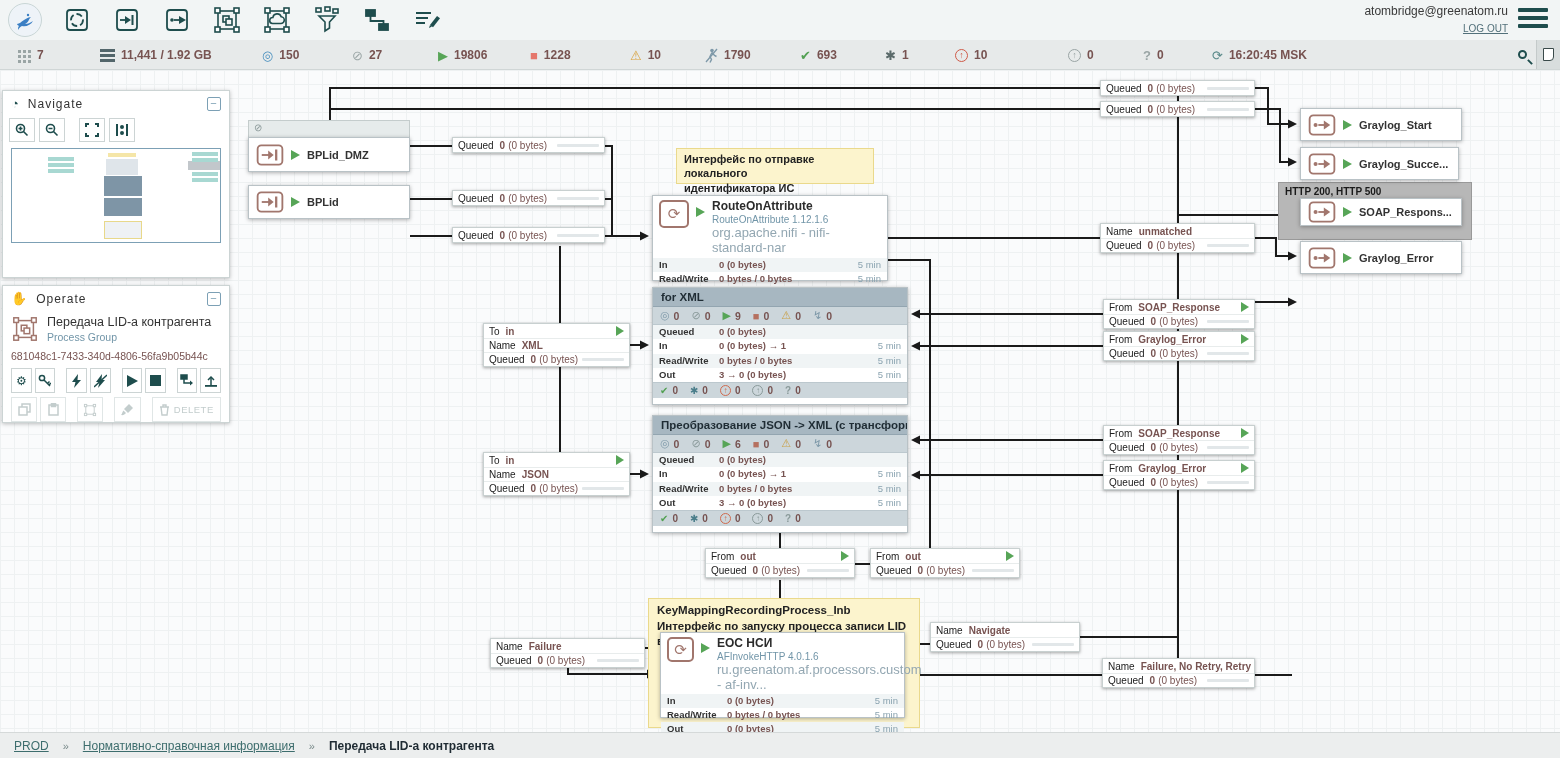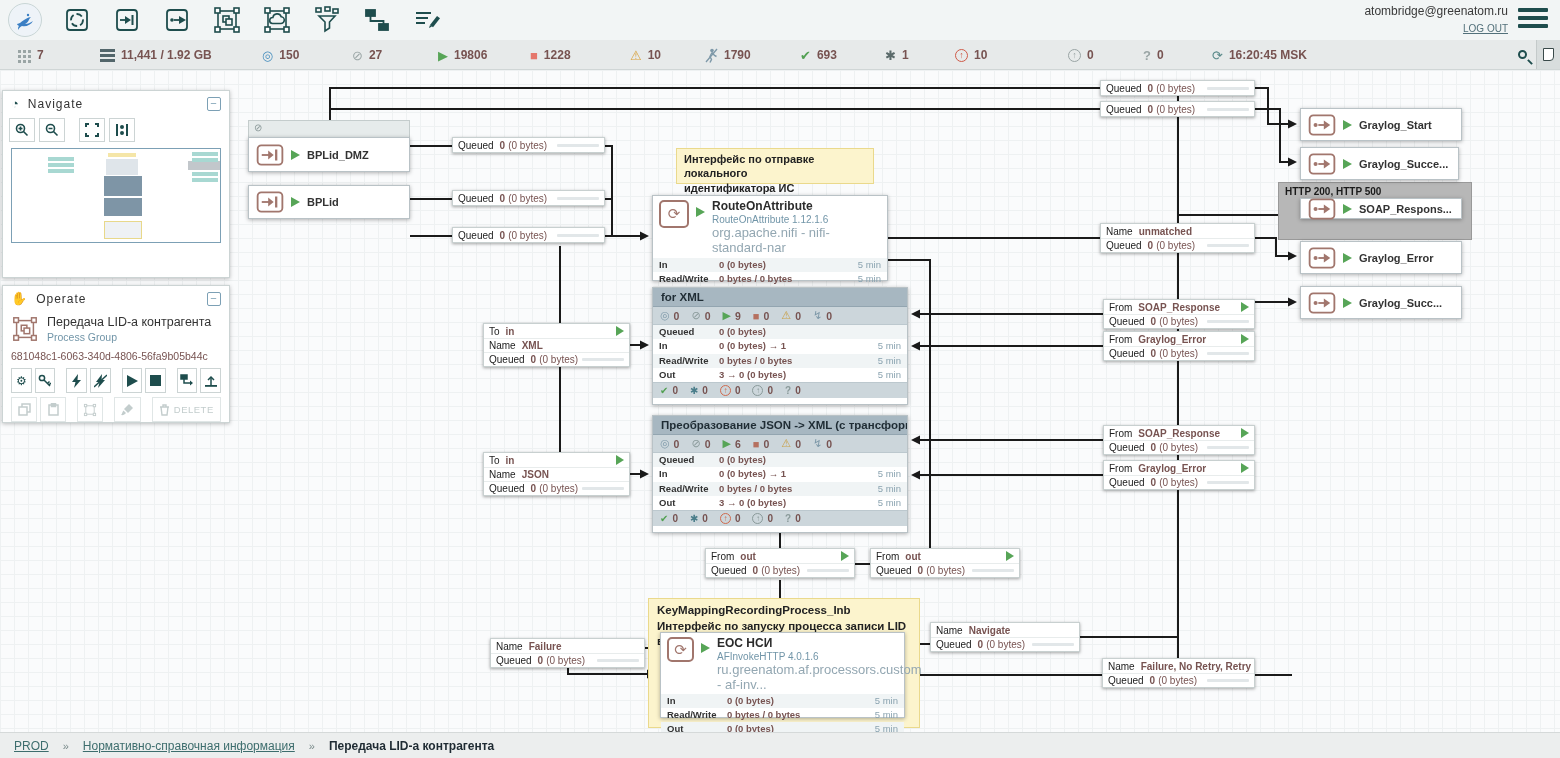--- a/index.html
+++ b/index.html
@@ -378,21 +378,21 @@
             <rect x="3" y="22" width="5" height="5" fill="#fff"></rect>
             <rect x="22" y="22" width="5" height="5" fill="#fff"></rect>
             <rect x="11" y="11" width="6" height="6"></rect>
             <rect x="14" y="14" width="6" height="6" fill="#fff"></rect>
           </svg>
         <div>
           <div class="op-name">Передача LID-а контрагента</div>
           <div class="op-type">Process Group</div>
         </div>
       </div>
-      <div class="op-id">681048c1-6063-340d-4806-56fa9b05b44c</div>
+      <div class="op-id">681048c1-7433-340d-4806-56fa9b05b44c</div>
       <div class="op-row">
         <div class="op-btn">
             <span>⚙</span>
           </div>
         <div class="op-btn">
             <svg width="13" height="13" viewBox="0 0 13 13" fill="none" stroke="#1e4d4d" stroke-width="1.5">
               <circle cx="4" cy="4" r="2.6"></circle>
               <path d="M6 6l6 6M9.5 9.5l2-2M11 11l2-2"></path>
             </svg>
           </div>
@@ -688,21 +688,21 @@
       <svg width="28" height="22" viewBox="0 0 30 24">
           <rect x="1.5" y="1.5" width="27" height="21" rx="4" fill="none" stroke="#a1766d" stroke-width="2"></rect>
           <circle cx="8" cy="12" r="2.2" fill="#a1766d"></circle>
           <path d="M11 12h9" stroke="#a1766d" stroke-width="2"></path>
           <path d="M17 7l7 5-7 5z" fill="#a1766d"></path>
         </svg>
       <span class="play"></span>
       <span class="port-name">Graylog_Succe...</span>
     </div>
   </div>
-  <div class="comp" style="left:1300px; top:128px; width:162px; height:21px">
+  <div class="comp" style="left:1300px; top:128px; width:162px; height:28px">
     <div class="port-row">
       <svg width="28" height="22" viewBox="0 0 30 24">
           <rect x="1.5" y="1.5" width="27" height="21" rx="4" fill="none" stroke="#a1766d" stroke-width="2"></rect>
           <circle cx="8" cy="12" r="2.2" fill="#a1766d"></circle>
           <path d="M11 12h9" stroke="#a1766d" stroke-width="2"></path>
           <path d="M17 7l7 5-7 5z" fill="#a1766d"></path>
         </svg>
       <span class="play"></span>
       <span class="port-name">SOAP_Respons...</span>
     </div>
@@ -712,32 +712,20 @@
       <svg width="28" height="22" viewBox="0 0 30 24">
           <rect x="1.5" y="1.5" width="27" height="21" rx="4" fill="none" stroke="#a1766d" stroke-width="2"></rect>
           <circle cx="8" cy="12" r="2.2" fill="#a1766d"></circle>
           <path d="M11 12h9" stroke="#a1766d" stroke-width="2"></path>
           <path d="M17 7l7 5-7 5z" fill="#a1766d"></path>
         </svg>
       <span class="play"></span>
       <span class="port-name">Graylog_Error</span>
     </div>
   </div>
-  <div class="comp" style="left:1300px; top:216px; width:162px; height:33px">
-    <div class="port-row">
-      <svg width="28" height="22" viewBox="0 0 30 24">
-          <rect x="1.5" y="1.5" width="27" height="21" rx="4" fill="none" stroke="#a1766d" stroke-width="2"></rect>
-          <circle cx="8" cy="12" r="2.2" fill="#a1766d"></circle>
-          <path d="M11 12h9" stroke="#a1766d" stroke-width="2"></path>
-          <path d="M17 7l7 5-7 5z" fill="#a1766d"></path>
-        </svg>
-      <span class="play"></span>
-      <span class="port-name">Graylog_Succ...</span>
-    </div>
-  </div>
 
   <div class="cl" style="left:1100px; top:10px; width:155px">
     <div class="cl-row">
         <span class="cl-k">Queued</span>
         <span class="cl-v">0</span>
         <span class="cl-s">(0 bytes)</span>
         <span class="qbar"></span>
       </div>
   </div>
   <div class="cl" style="left:1100px; top:31px; width:155px">

